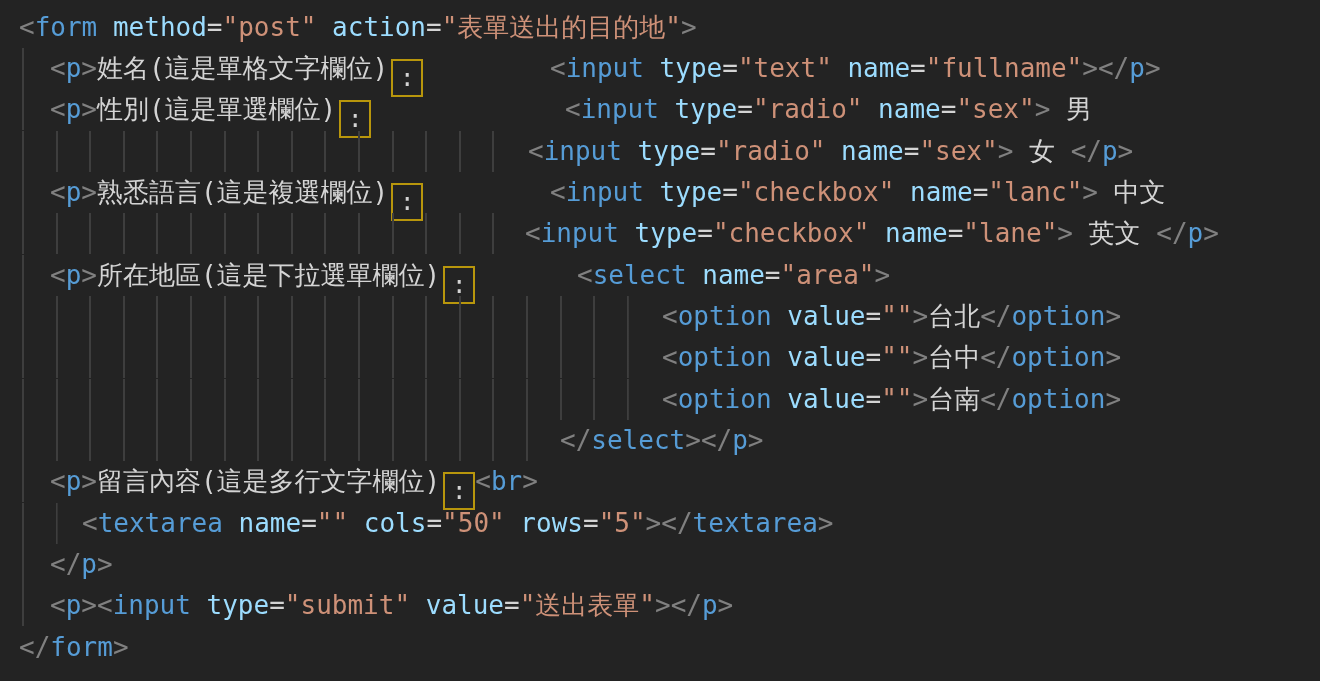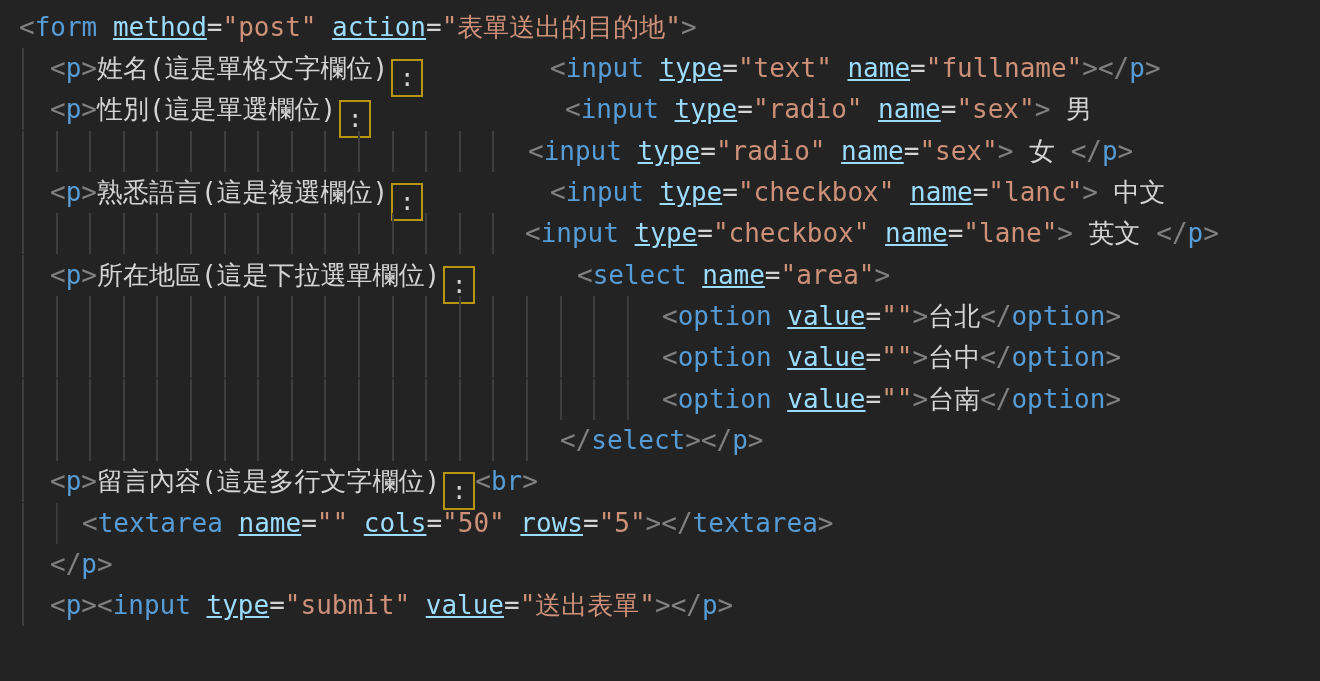--- a/index.html
+++ b/index.html
@@ -34,21 +34,21 @@
     background-repeat:no-repeat;
     background-position:22px 0;
   }
   .tail{
     position:absolute;
     top:0;
     white-space:pre;
   }
   .tok-p{color:var(--punct);}
   .tok-t{color:var(--tag);margin-top:28px;}
-  .tok-a{color:var(--attr);text-decoration:underline;}
+  .tok-a{color:var(--attr);}
   .tok-s{color:var(--str);}
   .tok-x{color:var(--fg);}
   .colonbox{
     display:inline-flex;
     align-items:center;
     justify-content:center;
     width:28px;height:34px;
     border:2px solid var(--ubox);
     color:var(--fg);
     vertical-align:-9px;
@@ -69,13 +69,14 @@
     <div class="line" style="top: 213px; padding-left: 525px; background-image: repeating-linear-gradient(to right, var(--guide) 0 2px, transparent 2px 33.6px); background-size: 472.4px 100%; background-position: 22px 0px;"><span class="tok-p">&lt;</span><span class="tok-t">input</span><span class="tok-x"> </span><span class="tok-a">type</span><span class="tok-x">=</span><span class="tok-s">"checkbox"</span><span class="tok-x"> </span><span class="tok-a">name</span><span class="tok-x">=</span><span class="tok-s">"lane"</span><span class="tok-p">&gt;</span><span class="tok-x"> 英文 </span><span class="tok-p">&lt;/</span><span class="tok-t">p</span><span class="tok-p">&gt;</span></div>
     <div class="line" style="top: 255px; padding-left: 50px; background-image: repeating-linear-gradient(to right, var(--guide) 0 2px, transparent 2px 33.6px); background-size: 2px 100%; background-position: 22px 0px;"><span class="tok-p">&lt;</span><span class="tok-t">p</span><span class="tok-p">&gt;</span><span class="tok-x">所在地區(這是下拉選單欄位)</span><span class="colonbox">:</span><span class="tail" style="left: 577px;"><span class="tok-p">&lt;</span><span class="tok-t">select</span><span class="tok-x"> </span><span class="tok-a">name</span><span class="tok-x">=</span><span class="tok-s">"area"</span><span class="tok-p">&gt;</span></span></div>
     <div class="line" style="top: 296px; padding-left: 662px; background-image: repeating-linear-gradient(to right, var(--guide) 0 2px, transparent 2px 33.6px); background-size: 606.8px 100%; background-position: 22px 0px;"><span class="tok-p">&lt;</span><span class="tok-t">option</span><span class="tok-x"> </span><span class="tok-a">value</span><span class="tok-x">=</span><span class="tok-s">""</span><span class="tok-p">&gt;</span><span class="tok-x">台北</span><span class="tok-p">&lt;/</span><span class="tok-t">option</span><span class="tok-p">&gt;</span></div>
     <div class="line" style="top: 337px; padding-left: 662px; background-image: repeating-linear-gradient(to right, var(--guide) 0 2px, transparent 2px 33.6px); background-size: 606.8px 100%; background-position: 22px 0px;"><span class="tok-p">&lt;</span><span class="tok-t">option</span><span class="tok-x"> </span><span class="tok-a">value</span><span class="tok-x">=</span><span class="tok-s">""</span><span class="tok-p">&gt;</span><span class="tok-x">台中</span><span class="tok-p">&lt;/</span><span class="tok-t">option</span><span class="tok-p">&gt;</span></div>
     <div class="line" style="top: 379px; padding-left: 662px; background-image: repeating-linear-gradient(to right, var(--guide) 0 2px, transparent 2px 33.6px); background-size: 606.8px 100%; background-position: 22px 0px;"><span class="tok-p">&lt;</span><span class="tok-t">option</span><span class="tok-x"> </span><span class="tok-a">value</span><span class="tok-x">=</span><span class="tok-s">""</span><span class="tok-p">&gt;</span><span class="tok-x">台南</span><span class="tok-p">&lt;/</span><span class="tok-t">option</span><span class="tok-p">&gt;</span></div>
     <div class="line" style="top: 420px; padding-left: 560px; background-image: repeating-linear-gradient(to right, var(--guide) 0 2px, transparent 2px 33.6px); background-size: 506px 100%; background-position: 22px 0px;"><span class="tok-p">&lt;/</span><span class="tok-t">select</span><span class="tok-p">&gt;</span><span class="tok-p">&lt;/</span><span class="tok-t">p</span><span class="tok-p">&gt;</span></div>
     <div class="line" style="top: 461px; padding-left: 50px; background-image: repeating-linear-gradient(to right, var(--guide) 0 2px, transparent 2px 33.6px); background-size: 2px 100%; background-position: 22px 0px;"><span class="tok-p">&lt;</span><span class="tok-t">p</span><span class="tok-p">&gt;</span><span class="tok-x">留言內容(這是多行文字欄位)</span><span class="colonbox">:</span><span class="tok-p">&lt;</span><span class="tok-t">br</span><span class="tok-p">&gt;</span></div>
     <div class="line" style="top: 503px; padding-left: 82px; background-image: repeating-linear-gradient(to right, var(--guide) 0 2px, transparent 2px 33.6px); background-size: 35.6px 100%; background-position: 22px 0px;"><span class="tok-p">&lt;</span><span class="tok-t">textarea</span><span class="tok-x"> </span><span class="tok-a">name</span><span class="tok-x">=</span><span class="tok-s">""</span><span class="tok-x"> </span><span class="tok-a">cols</span><span class="tok-x">=</span><span class="tok-s">"50"</span><span class="tok-x"> </span><span class="tok-a">rows</span><span class="tok-x">=</span><span class="tok-s">"5"</span><span class="tok-p">&gt;</span><span class="tok-p">&lt;/</span><span class="tok-t">textarea</span><span class="tok-p">&gt;</span></div>
     <div class="line" style="top: 544px; padding-left: 50px; background-image: repeating-linear-gradient(to right, var(--guide) 0 2px, transparent 2px 33.6px); background-size: 2px 100%; background-position: 22px 0px;"><span class="tok-p">&lt;/</span><span class="tok-t">p</span><span class="tok-p">&gt;</span></div>
     <div class="line" style="top: 585px; padding-left: 50px; background-image: repeating-linear-gradient(to right, var(--guide) 0 2px, transparent 2px 33.6px); background-size: 2px 100%; background-position: 22px 0px;"><span class="tok-p">&lt;</span><span class="tok-t">p</span><span class="tok-p">&gt;</span><span class="tok-p">&lt;</span><span class="tok-t">input</span><span class="tok-x"> </span><span class="tok-a">type</span><span class="tok-x">=</span><span class="tok-s">"submit"</span><span class="tok-x"> </span><span class="tok-a">value</span><span class="tok-x">=</span><span class="tok-s">"送出表單"</span><span class="tok-p">&gt;</span><span class="tok-p">&lt;/</span><span class="tok-t">p</span><span class="tok-p">&gt;</span></div>
+    <div class="line" style="top: 627px; padding-left: 19px;"><span class="tok-p">&lt;/</span><span class="tok-t">form</span><span class="tok-p">&gt;</span></div>
   </div>
 
 </body></html>

